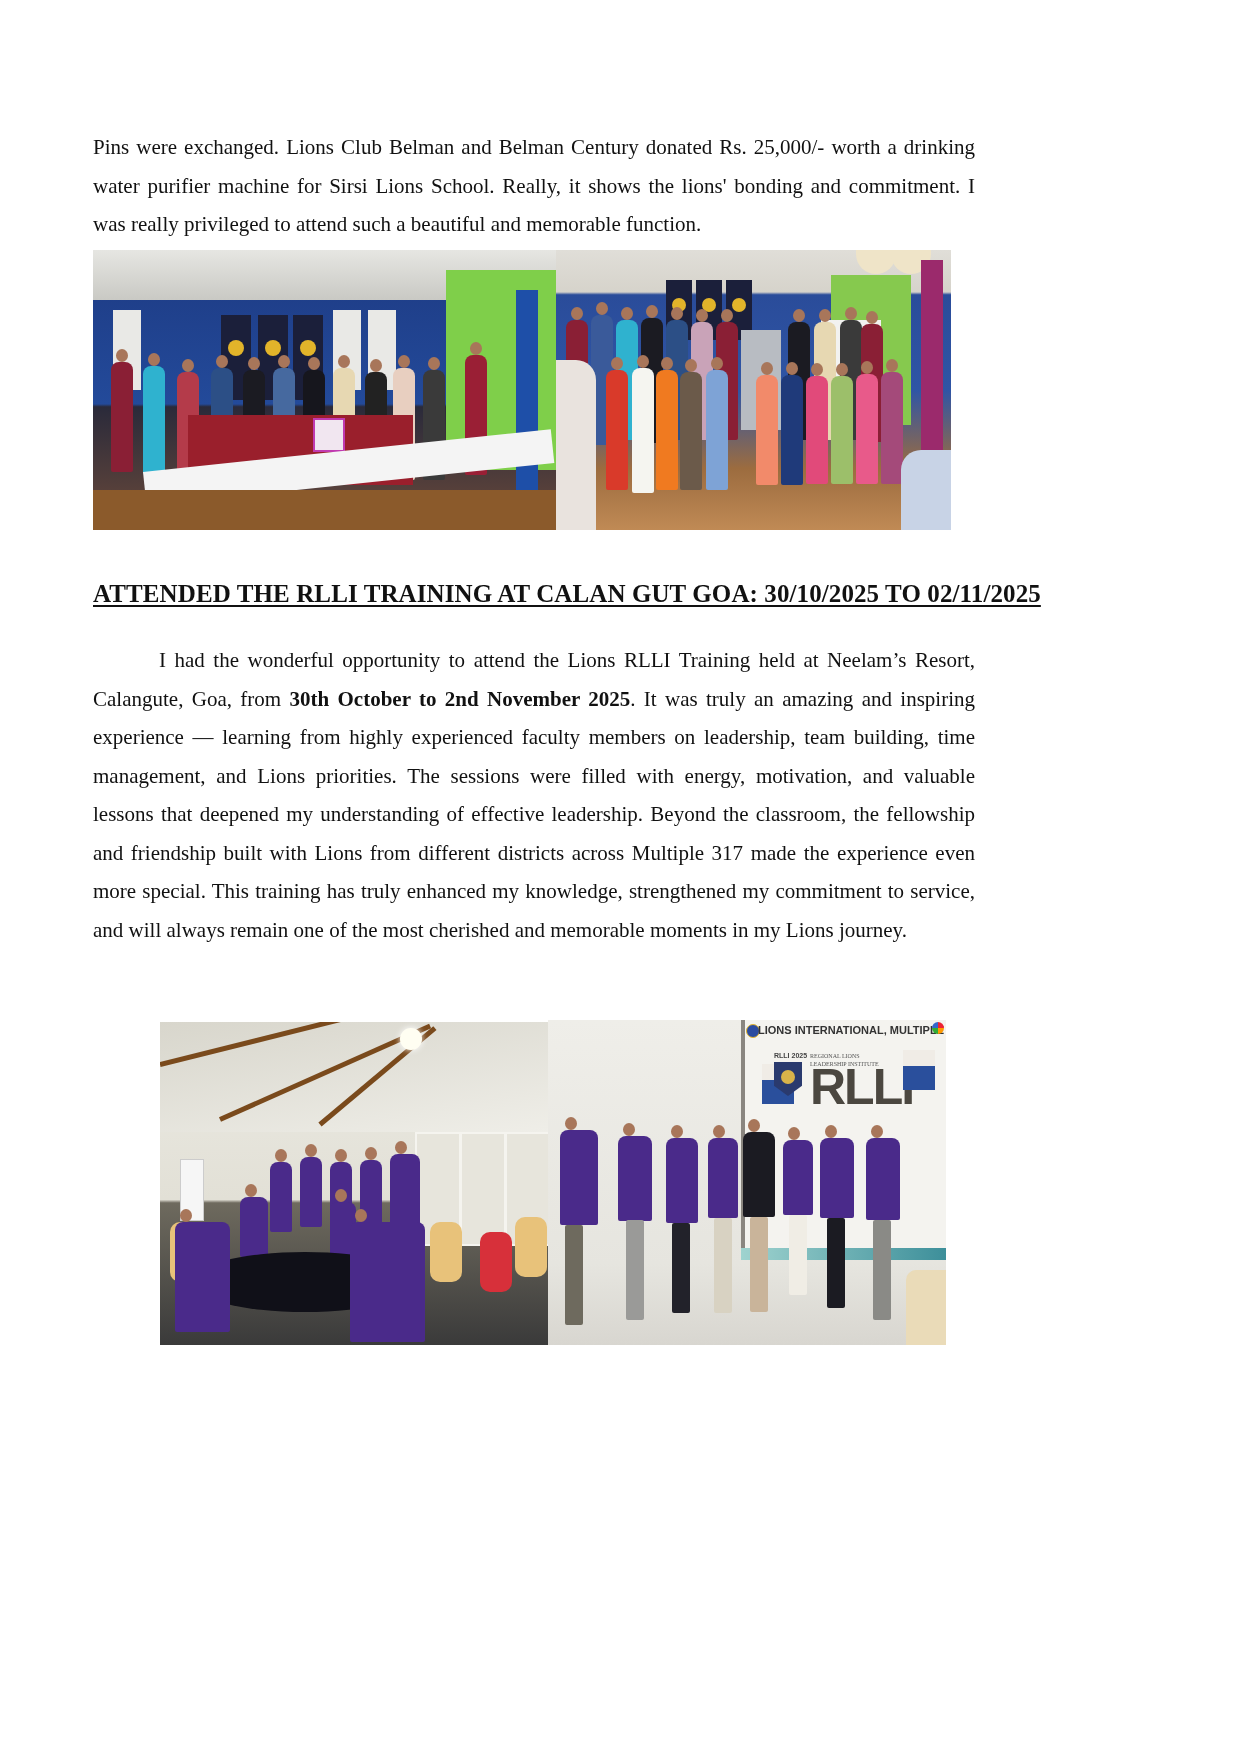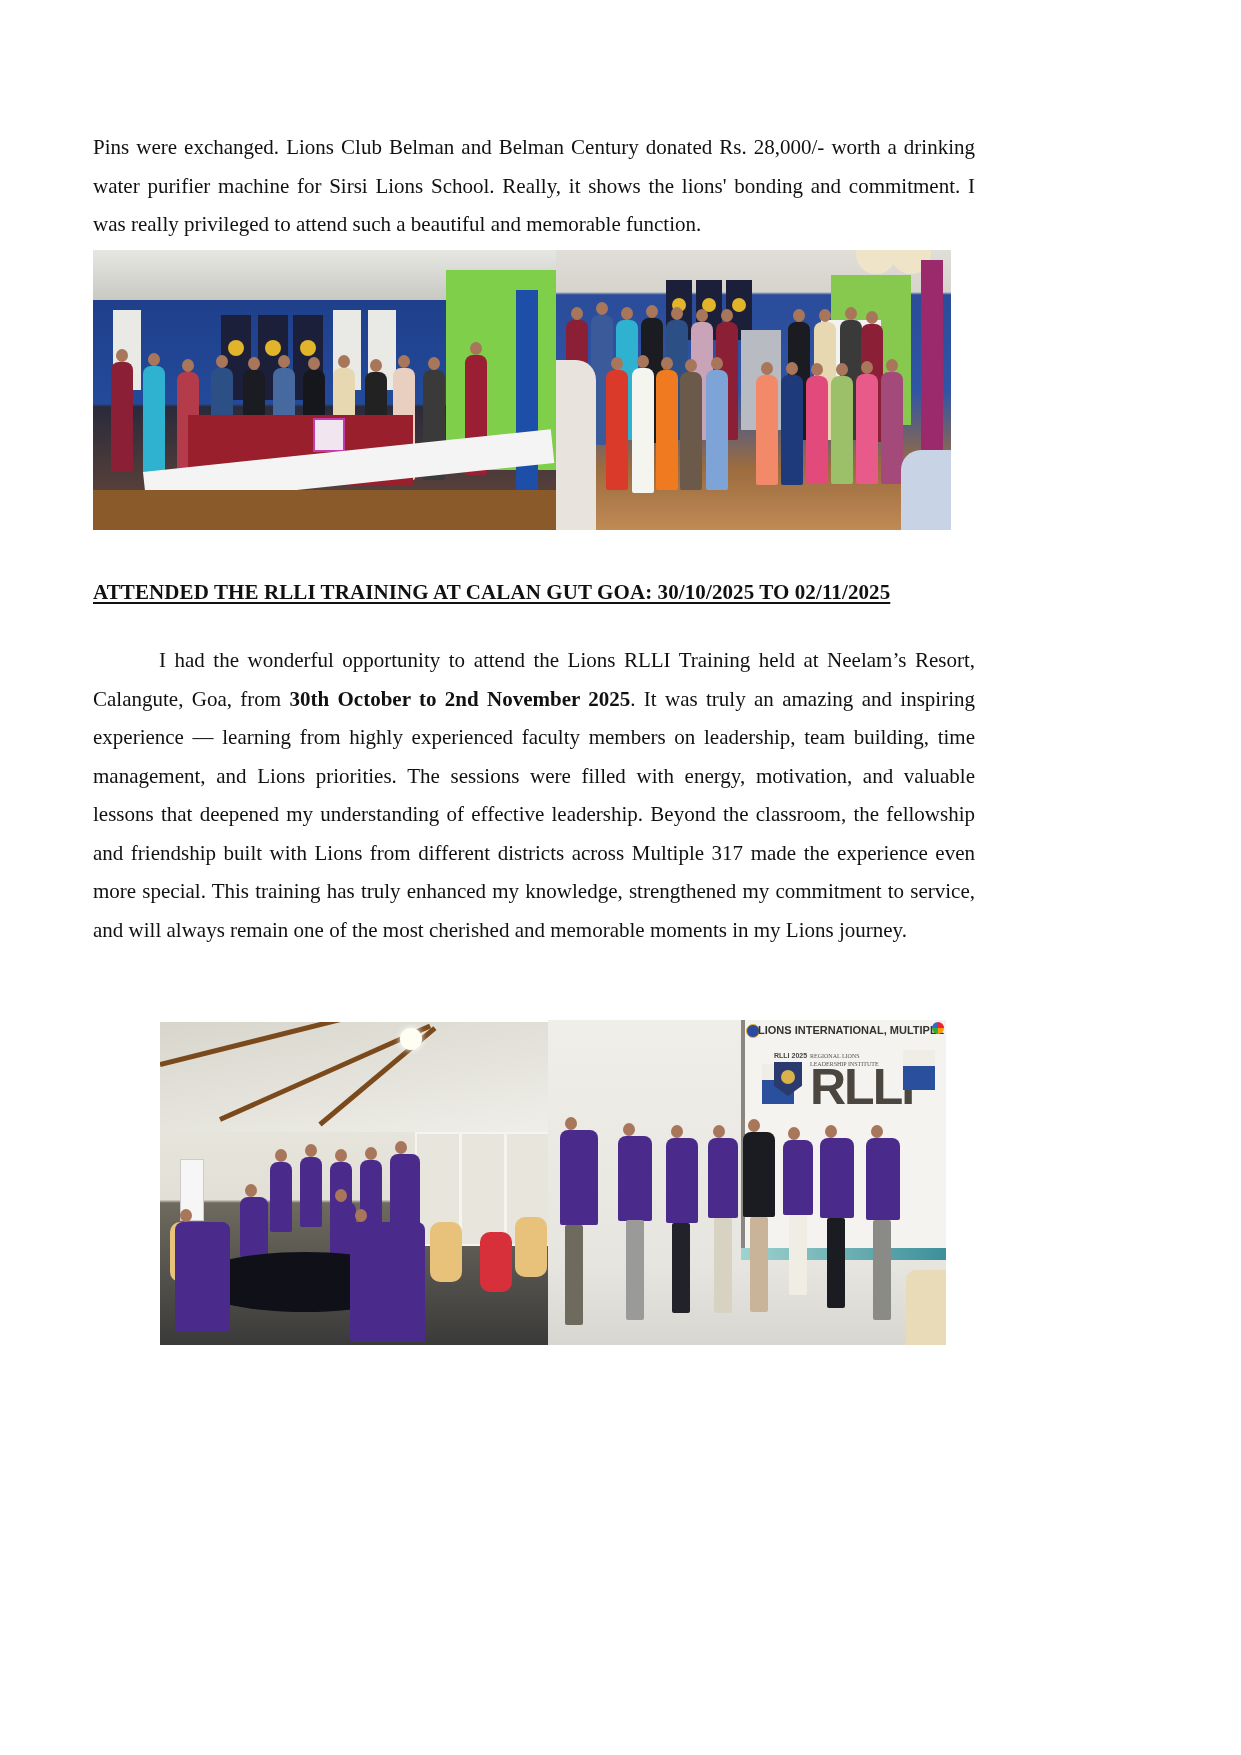--- a/index.html
+++ b/index.html
@@ -1,20 +1,20 @@
 <!DOCTYPE html>
 <html><head>
 <meta charset="utf-8">
 <style>
   html, body { margin:0; padding:0; background:#ffffff; }
   body { width:1241px; height:1755px; position:relative; overflow:hidden; font-family:"Liberation Serif", "DejaVu Serif", serif; color:#111; }
   .para { position:absolute; left:93px; width:882px; font-size:21px; line-height:38.5px; text-align:justify; margin:0; }
   .para1 { top:128px; }
   .para2 { top:641px; text-indent:66px; }
-  .heading { position:absolute; left:93px; top:580px; font-size:21px; font-weight:bold; text-decoration:underline; text-decoration-thickness:2px; text-underline-offset:3px; margin:0; white-space:nowrap; letter-spacing:0.1px; }
+  .heading { position:absolute; left:93px; top:580px; font-size:25px; font-weight:bold; text-decoration:underline; text-decoration-thickness:2px; text-underline-offset:3px; margin:0; white-space:nowrap; letter-spacing:0.1px; }
   .photo { position:absolute; overflow:hidden; }
   
   .p1 { left:93px; top:250px; width:463px; height:280px;
         background: linear-gradient(180deg,#dcdcd8 0%,#cfd0cc 16%,#1f3f8a 17%,#234a9a 55%,#2a2a3a 56%,#6b4a3a 100%); }
   .p1 .ceiling { position:absolute; left:0; top:0; width:100%; height:50px; background:linear-gradient(180deg,#e6e6e2,#c9c9c4); }
   .p1 .greenwall { position:absolute; right:0; top:20px; width:110px; height:200px; background:#7fcf4a; }
   .p1 .curtainR { position:absolute; right:18px; top:40px; width:22px; height:200px; background:#1e4fa8; }
   .p1 .banner { position:absolute; top:65px; width:30px; height:85px; background:#1b1f3a; border-radius:0 0 4px 4px; }
   .p1 .banner::after { content:""; position:absolute; left:7px; top:25px; width:16px; height:16px; border-radius:50%; background:#e2b42a; }
   .p1 .poster { position:absolute; top:60px; width:28px; height:80px; background:#e9e9e6; }
@@ -60,21 +60,21 @@
   .p4 .shield::after { content:""; position:absolute; left:7px; top:8px; width:14px; height:14px; border-radius:50%; background:#d9b34a; }
   .p4 .logo { position:absolute; left:198px; top:4px; width:12px; height:12px; border-radius:50%; background:#2a4ba0; border:1px solid #e2b42a; }
   .p4 .ring { position:absolute; left:384px; top:2px; width:12px; height:12px; border-radius:50%; background:conic-gradient(#e23 0 25%,#f90 0 50%,#3a3 0 75%,#36c 0); }
   .p4 .teal { position:absolute; left:193px; top:228px; width:205px; height:12px; background:linear-gradient(90deg,#9fd3cf,#3d8f9a); }
   .p4 .chairs { position:absolute; right:0; top:250px; width:40px; height:75px; background:#eadbb8; border-radius:10px 0 0 0; }
   .leg { position:absolute; width:18px; border-radius:2px; }
 </style>
 </head>
 <body>
 
-<p class="para para1">Pins were exchanged. Lions Club Belman and Belman Century donated Rs. 28,000/- worth a drinking water purifier machine for Sirsi Lions School. Really, it shows the lions' bonding and commitment. I was really privileged to attend such a beautiful and memorable function.</p>
+<p class="para para1">Pins were exchanged. Lions Club Belman and Belman Century donated Rs. 25,000/- worth a drinking water purifier machine for Sirsi Lions School. Really, it shows the lions' bonding and commitment. I was really privileged to attend such a beautiful and memorable function.</p>
 
 <div class="photo p1">
   <div class="ceiling"></div>
   <div class="greenwall"></div>
   <div class="curtainR"></div>
   <div class="poster" style="left:20px"></div>
   <div class="banner" style="left:128px"></div>
   <div class="banner" style="left:165px"></div>
   <div class="banner" style="left:200px"></div>
   <div class="poster" style="left:240px"></div>

